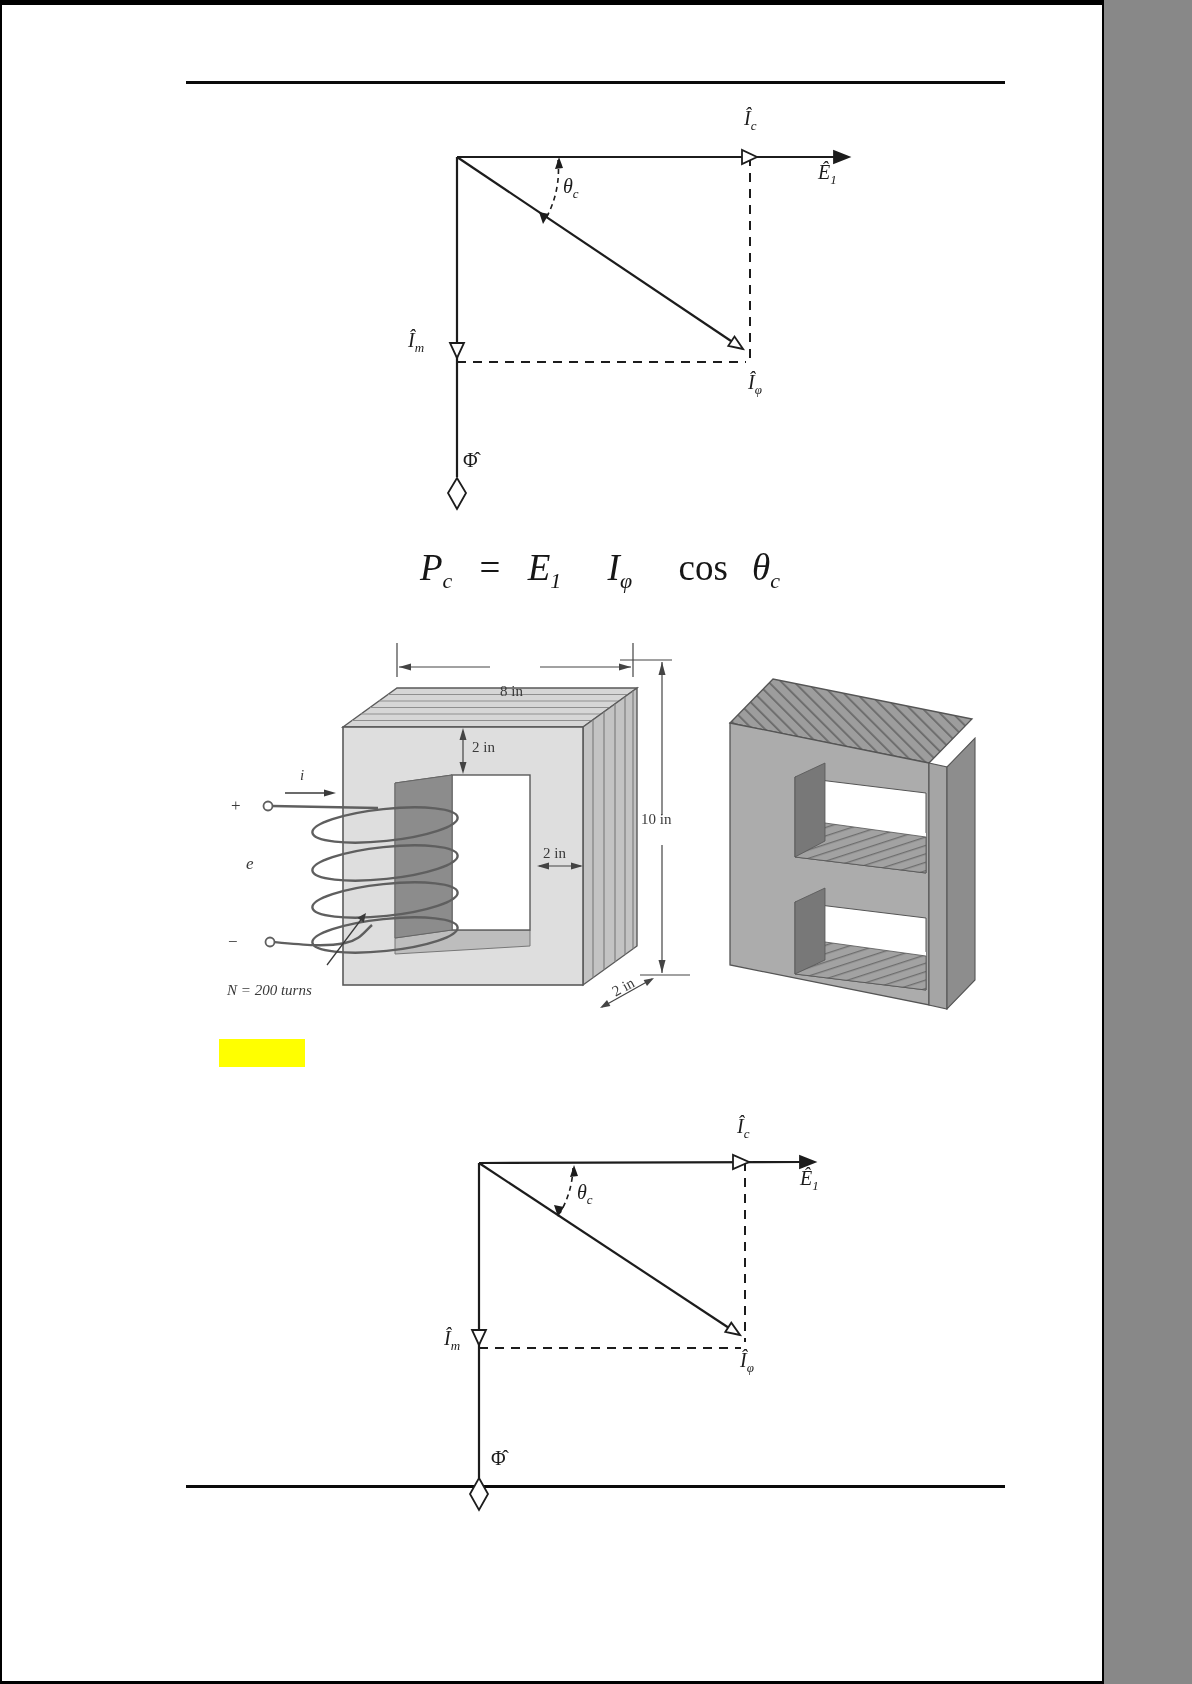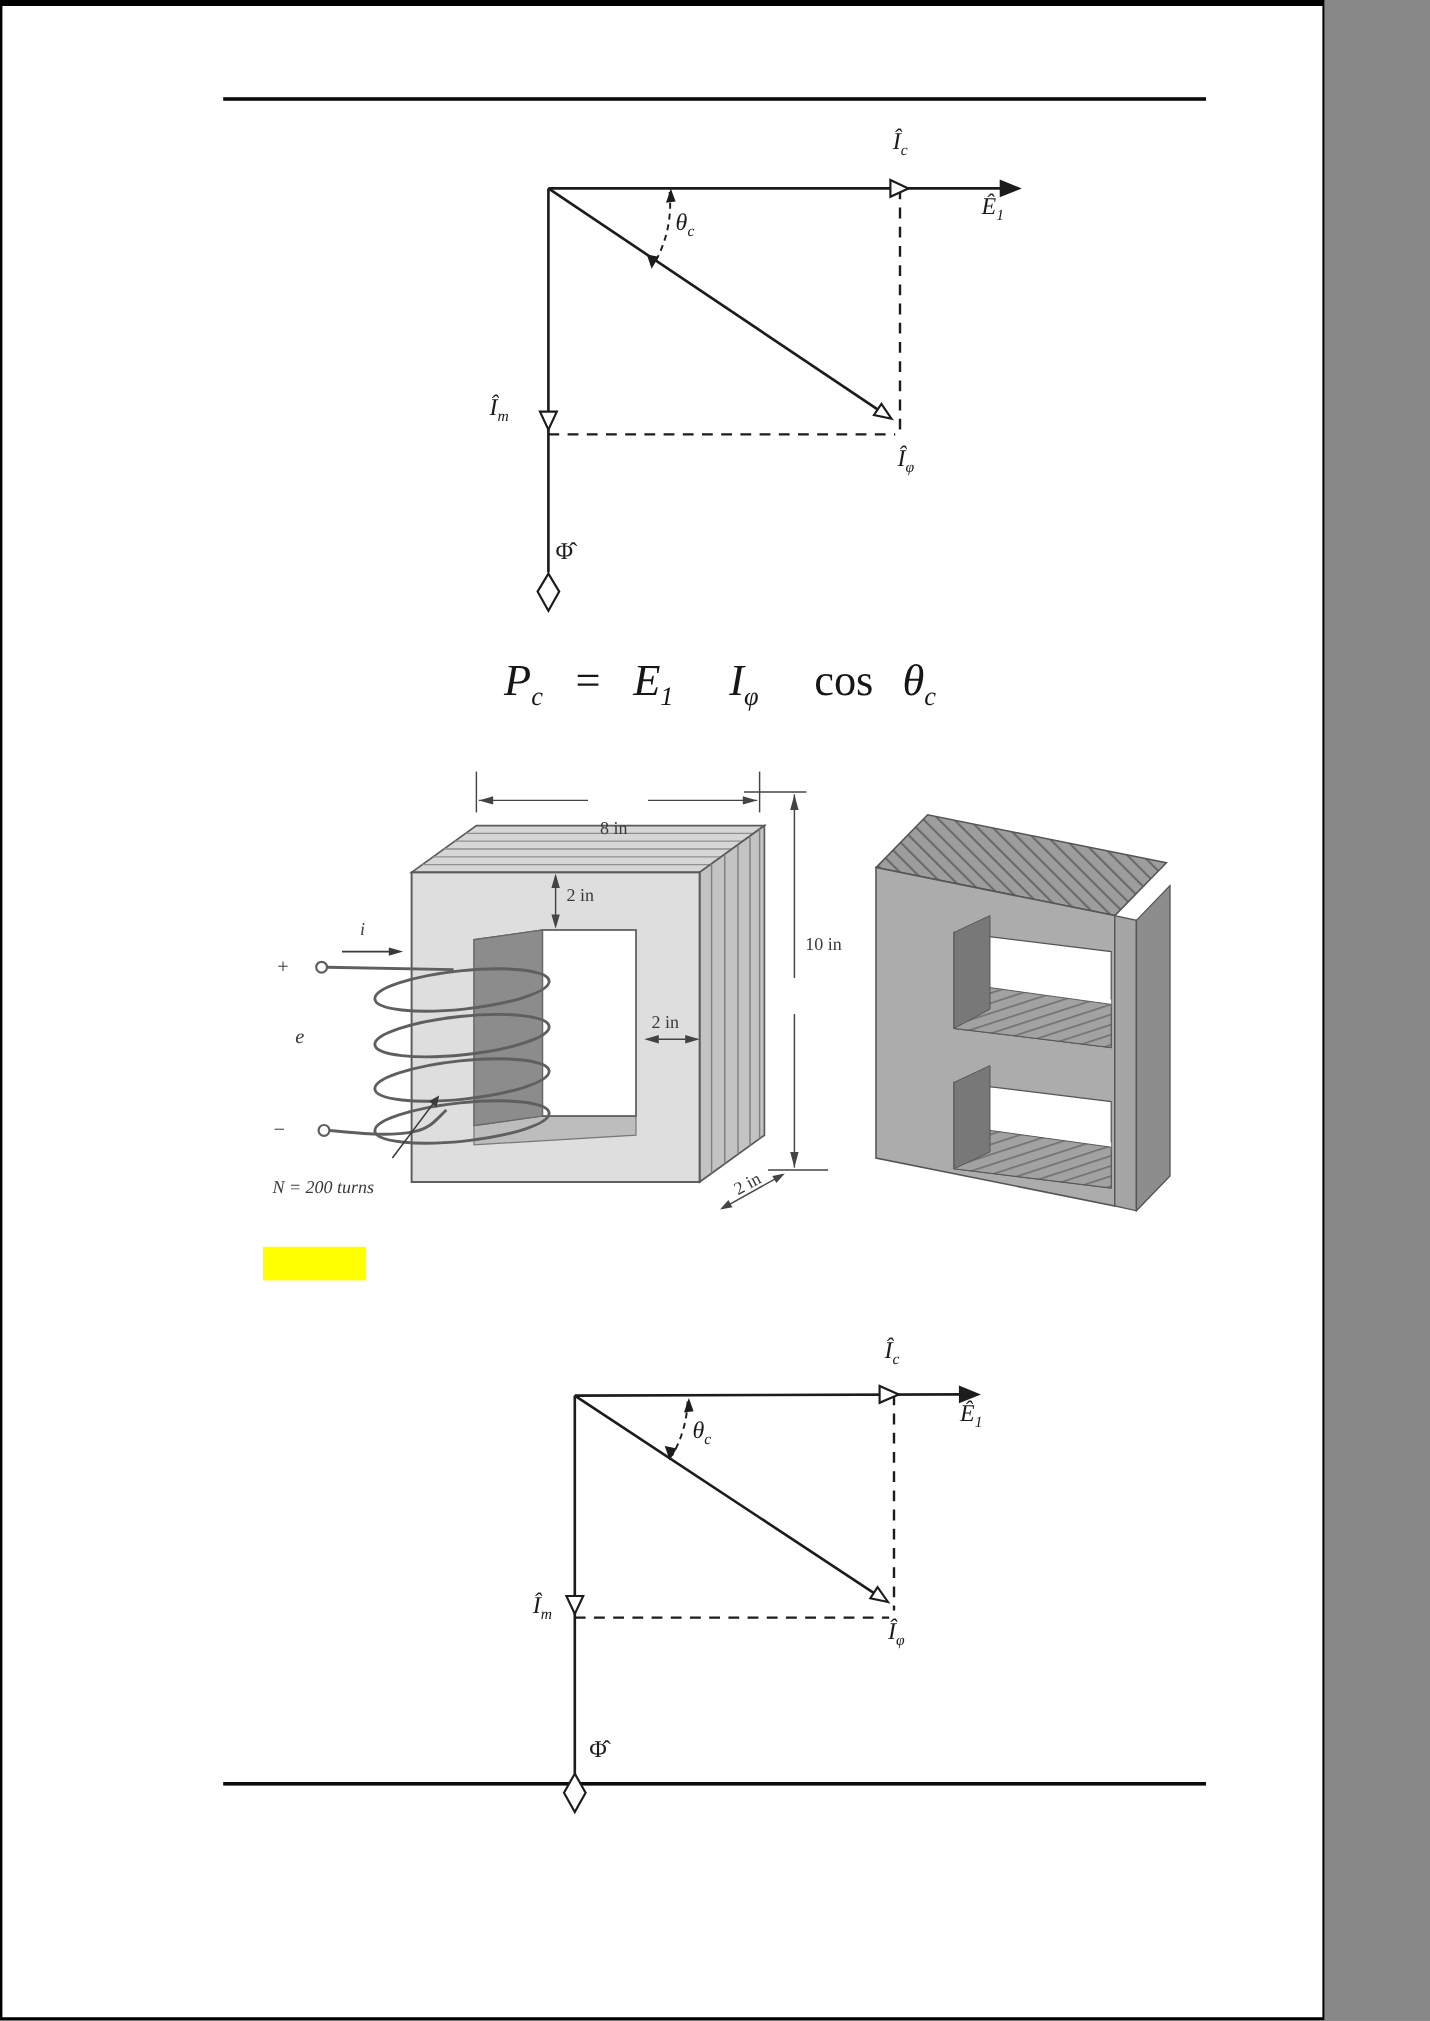--- a/index.html
+++ b/index.html
@@ -143,21 +143,21 @@
     <polygon points="472,378 468.5,365 475.5,365" fill="#444"></polygon>
 
     <line x1="412" y1="412" x2="462" y2="384" stroke="#444" stroke-width="1.2"></line>
     <polygon points="410,413 420.4,411.1 417,405.1" fill="#444"></polygon>
     <polygon points="464,383 457,390.9 453.6,384.9" fill="#444"></polygon>
   </svg>
 
   <span class="dim" style="left:500px;top:684px;">8 in</span>
   <span class="dim" style="left:472px;top:740px;">2 in</span>
   <span class="dim" style="left:543px;top:846px;">2 in</span>
-  <span class="dim" style="left:641px;top:781px;margin-left:30px;">10 in</span>
+  <span class="dim" style="left:641px;top:812px;">10 in</span>
   <span class="dim rot" style="left:612px;top:980px;">2 in</span>
   <span class="dim it" style="left:300px;top:768px;">i</span>
   <span class="dim it" style="left:246px;top:855px;font-size:17px;">e</span>
   <span class="dim" style="left:231px;top:797px;font-size:17px;">+</span>
   <span class="dim" style="left:228px;top:933px;font-size:17px;">−</span>
   <span class="dim it" style="left:227px;top:983px;">N = 200 turns</span>
 
   <svg class="abs" style="left:675px;top:615px;" width="315" height="400" viewBox="0 0 315 400">
     <defs>
       <pattern id="hatchTop" width="9" height="9" patternUnits="userSpaceOnUse" patternTransform="rotate(-45)">

